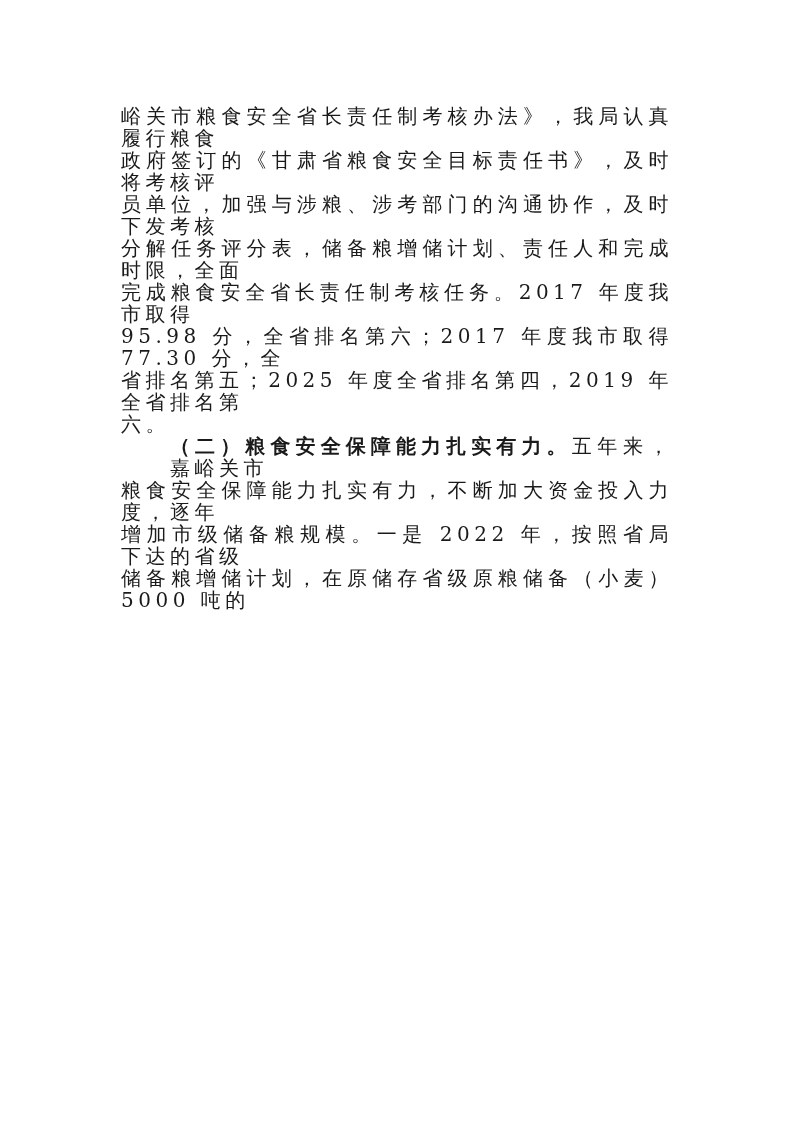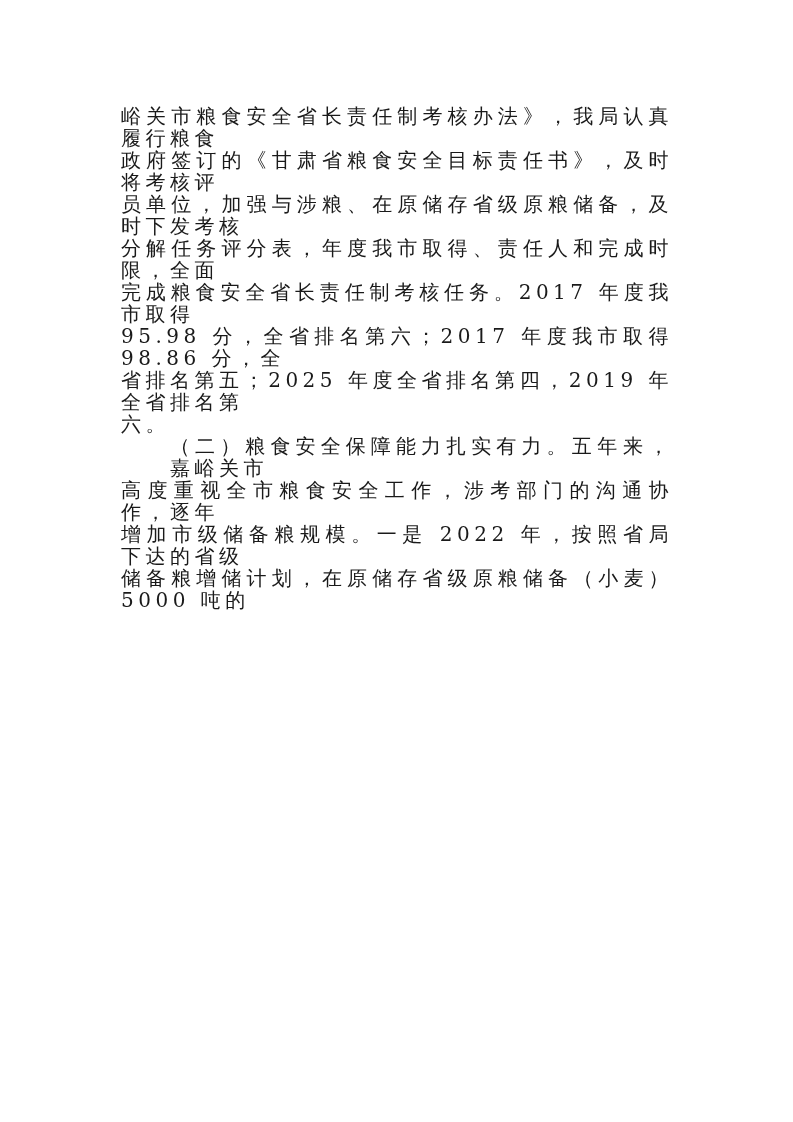--- a/index.html
+++ b/index.html
@@ -14,37 +14,37 @@
     color: #1a1a1a;
   }
   .para {
     margin: 0;
     line-height: 22px;
     text-align: justify;
     text-align-last: left;
     letter-spacing: 4.5px;
     word-break: break-all;
   }
-  .heading-run { font-weight: normal; letter-spacing: 4px; }
+  .heading-run { font-weight: bold; letter-spacing: 4px; }
 </style>
 </head>
 <body>
 
 <div class="page">
   <div class="para">
     <div>峪关市粮食安全省长责任制考核办法》，我局认真履行粮食</div>
     <div>政府签订的《甘肃省粮食安全目标责任书》，及时将考核评</div>
-    <div>员单位，加强与涉粮、在原储存省级原粮储备，及时下发考核</div>
-    <div>分解任务评分表，年度我市取得、责任人和完成时限，全面</div>
+    <div>员单位，加强与涉粮、涉考部门的沟通协作，及时下发考核</div>
+    <div>分解任务评分表，储备粮增储计划、责任人和完成时限，全面</div>
     <div>完成粮食安全省长责任制考核任务。2017 年度我市取得</div>
-    <div>95.98 分，全省排名第六；2017 年度我市取得 98.86 分，全</div>
+    <div>95.98 分，全省排名第六；2017 年度我市取得 77.30 分，全</div>
     <div>省排名第五；2025 年度全省排名第四，2019 年全省排名第</div>
     <div>六。</div>
   </div>
 
   <div class="para">
     <div style="padding-left:49px;"><span class="heading-run">（二）粮食安全保障能力扎实有力。</span><span>五年来，嘉峪关市</span></div>
-    <div>高度重视全市粮食安全工作，涉考部门的沟通协作，逐年</div>
+    <div>粮食安全保障能力扎实有力，不断加大资金投入力度，逐年</div>
     <div>增加市级储备粮规模。一是 2022 年，按照省局下达的省级</div>
     <div>储备粮增储计划，在原储存省级原粮储备（小麦）5000 吨的</div>
 
   </div>
 </div>
 
 </body></html>

